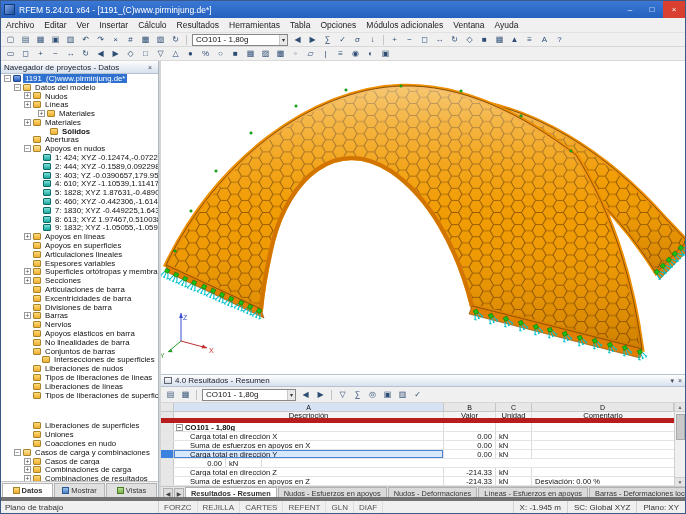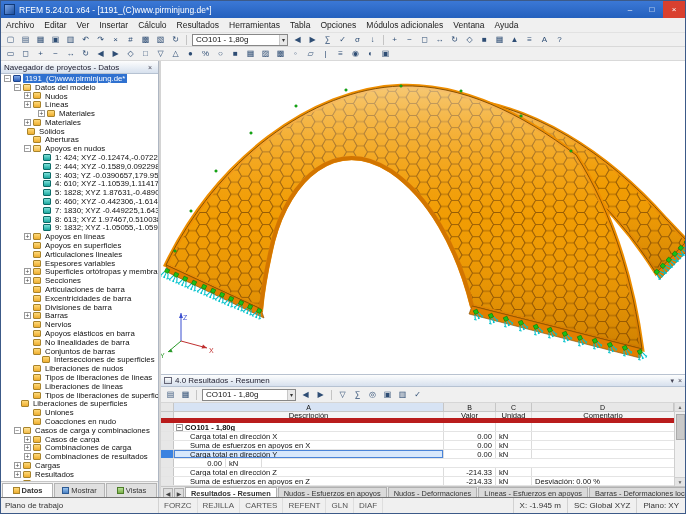--- a/index.html
+++ b/index.html
@@ -80,21 +80,21 @@
 .vscroll{position:absolute;right:0;top:0;bottom:0;width:11px;background:#f0f0f0;border-left:1px solid #cfcfcf;display:flex;flex-direction:column;align-items:center;font-size:5px;color:#666;}
 .vs-btn{height:9px;width:100%;display:flex;align-items:center;justify-content:center;background:#e4e4e4;border-bottom:1px solid #cfcfcf;}
 .vs-btn:last-child{border-top:1px solid #cfcfcf;border-bottom:none;margin-top:auto;}
 .vs-thumb{width:9px;height:26px;background:#c9c9c9;border:1px solid #ababab;margin-top:2px;}
 .res-tabs{flex:0 0 13px;display:flex;align-items:flex-end;background:#e7e7e7;padding:1px 2px 0;gap:1px;overflow:hidden;border-top:1px solid #c6c6c6;}
 .rt-arrow{width:10px;height:11px;font-size:6px;display:flex;align-items:center;justify-content:center;border:1px solid #b0b0b0;background:#dedede;color:#444;flex:0 0 10px;}
 .res-tab{height:12px;padding:0 5px;font-size:7.4px;background:#dadada;border:1px solid #b0b0b0;border-bottom:none;display:flex;align-items:center;white-space:nowrap;color:#333;flex:0 0 auto;}
 .res-tab.active{background:#fff;font-weight:bold;}
 
 
-.statusbar{flex:0 0 16px;background:#f0f0f0;border-top:1px solid #737373;display:flex;align-items:center;font-size:8px;color:#333;}
+.statusbar{flex:0 0 16px;background:#f0f0f0;border-top:4px solid #737373;display:flex;align-items:center;font-size:8px;color:#333;}
 .sb-left{width:158px;flex:0 0 158px;padding:0 4px;border-right:1px solid #d2d2d2;height:100%;display:flex;align-items:center;}
 .sb-toggle{padding:0 5px;height:100%;display:flex;align-items:center;border-right:1px solid #dedede;color:#555;}
 .sb-spacer{flex:1;}
 .sb-seg{padding:0 6px;border-left:1px solid #d2d2d2;height:100%;display:flex;align-items:center;white-space:nowrap;}
 </style>
 </head>
 <body>
 
 <div class="app">
 
@@ -234,21 +234,21 @@
           <div class="tree-row" style="padding-left: 37px;">
             <span class="expander has-exp">+</span>
             <span class="tree-icon ic-folder"></span>
             <span class="tree-label">Materiales</span>
           </div>
           <div class="tree-row" style="padding-left: 23px;">
             <span class="expander has-exp">+</span>
             <span class="tree-icon ic-folder"></span>
             <span class="tree-label">Materiales</span>
           </div>
-          <div class="tree-row" style="padding-left: 17px;">
+          <div class="tree-row" style="padding-left: 40px; font-weight: bold;">
             <span class="expander"></span>
             <span class="tree-icon ic-folder"></span>
             <span class="tree-label">Sólidos</span>
           </div>
           <div class="tree-row" style="padding-left: 23px;">
             <span class="expander"></span>
             <span class="tree-icon ic-folder"></span>
             <span class="tree-label">Aberturas</span>
           </div>
           <div class="tree-row" style="padding-left: 23px;">
@@ -389,21 +389,21 @@
           <div class="tree-row" style="padding-left: 23px;">
             <span class="expander"></span>
             <span class="tree-icon ic-folder"></span>
             <span class="tree-label">Liberaciones de líneas</span>
           </div>
           <div class="tree-row" style="padding-left: 23px;">
             <span class="expander"></span>
             <span class="tree-icon ic-folder"></span>
             <span class="tree-label">Tipos de liberaciones de superficies</span>
           </div>
-          <div class="tree-row" style="padding-left: 11px;">
+          <div class="tree-row" style="padding-left: 23px; margin-top: 22px;">
             <span class="expander"></span>
             <span class="tree-icon ic-folder"></span>
             <span class="tree-label">Liberaciones de superficies</span>
           </div>
           <div class="tree-row" style="padding-left: 23px;">
             <span class="expander"></span>
             <span class="tree-icon ic-folder"></span>
             <span class="tree-label">Uniones</span>
           </div>
           <div class="tree-row" style="padding-left: 23px;">

